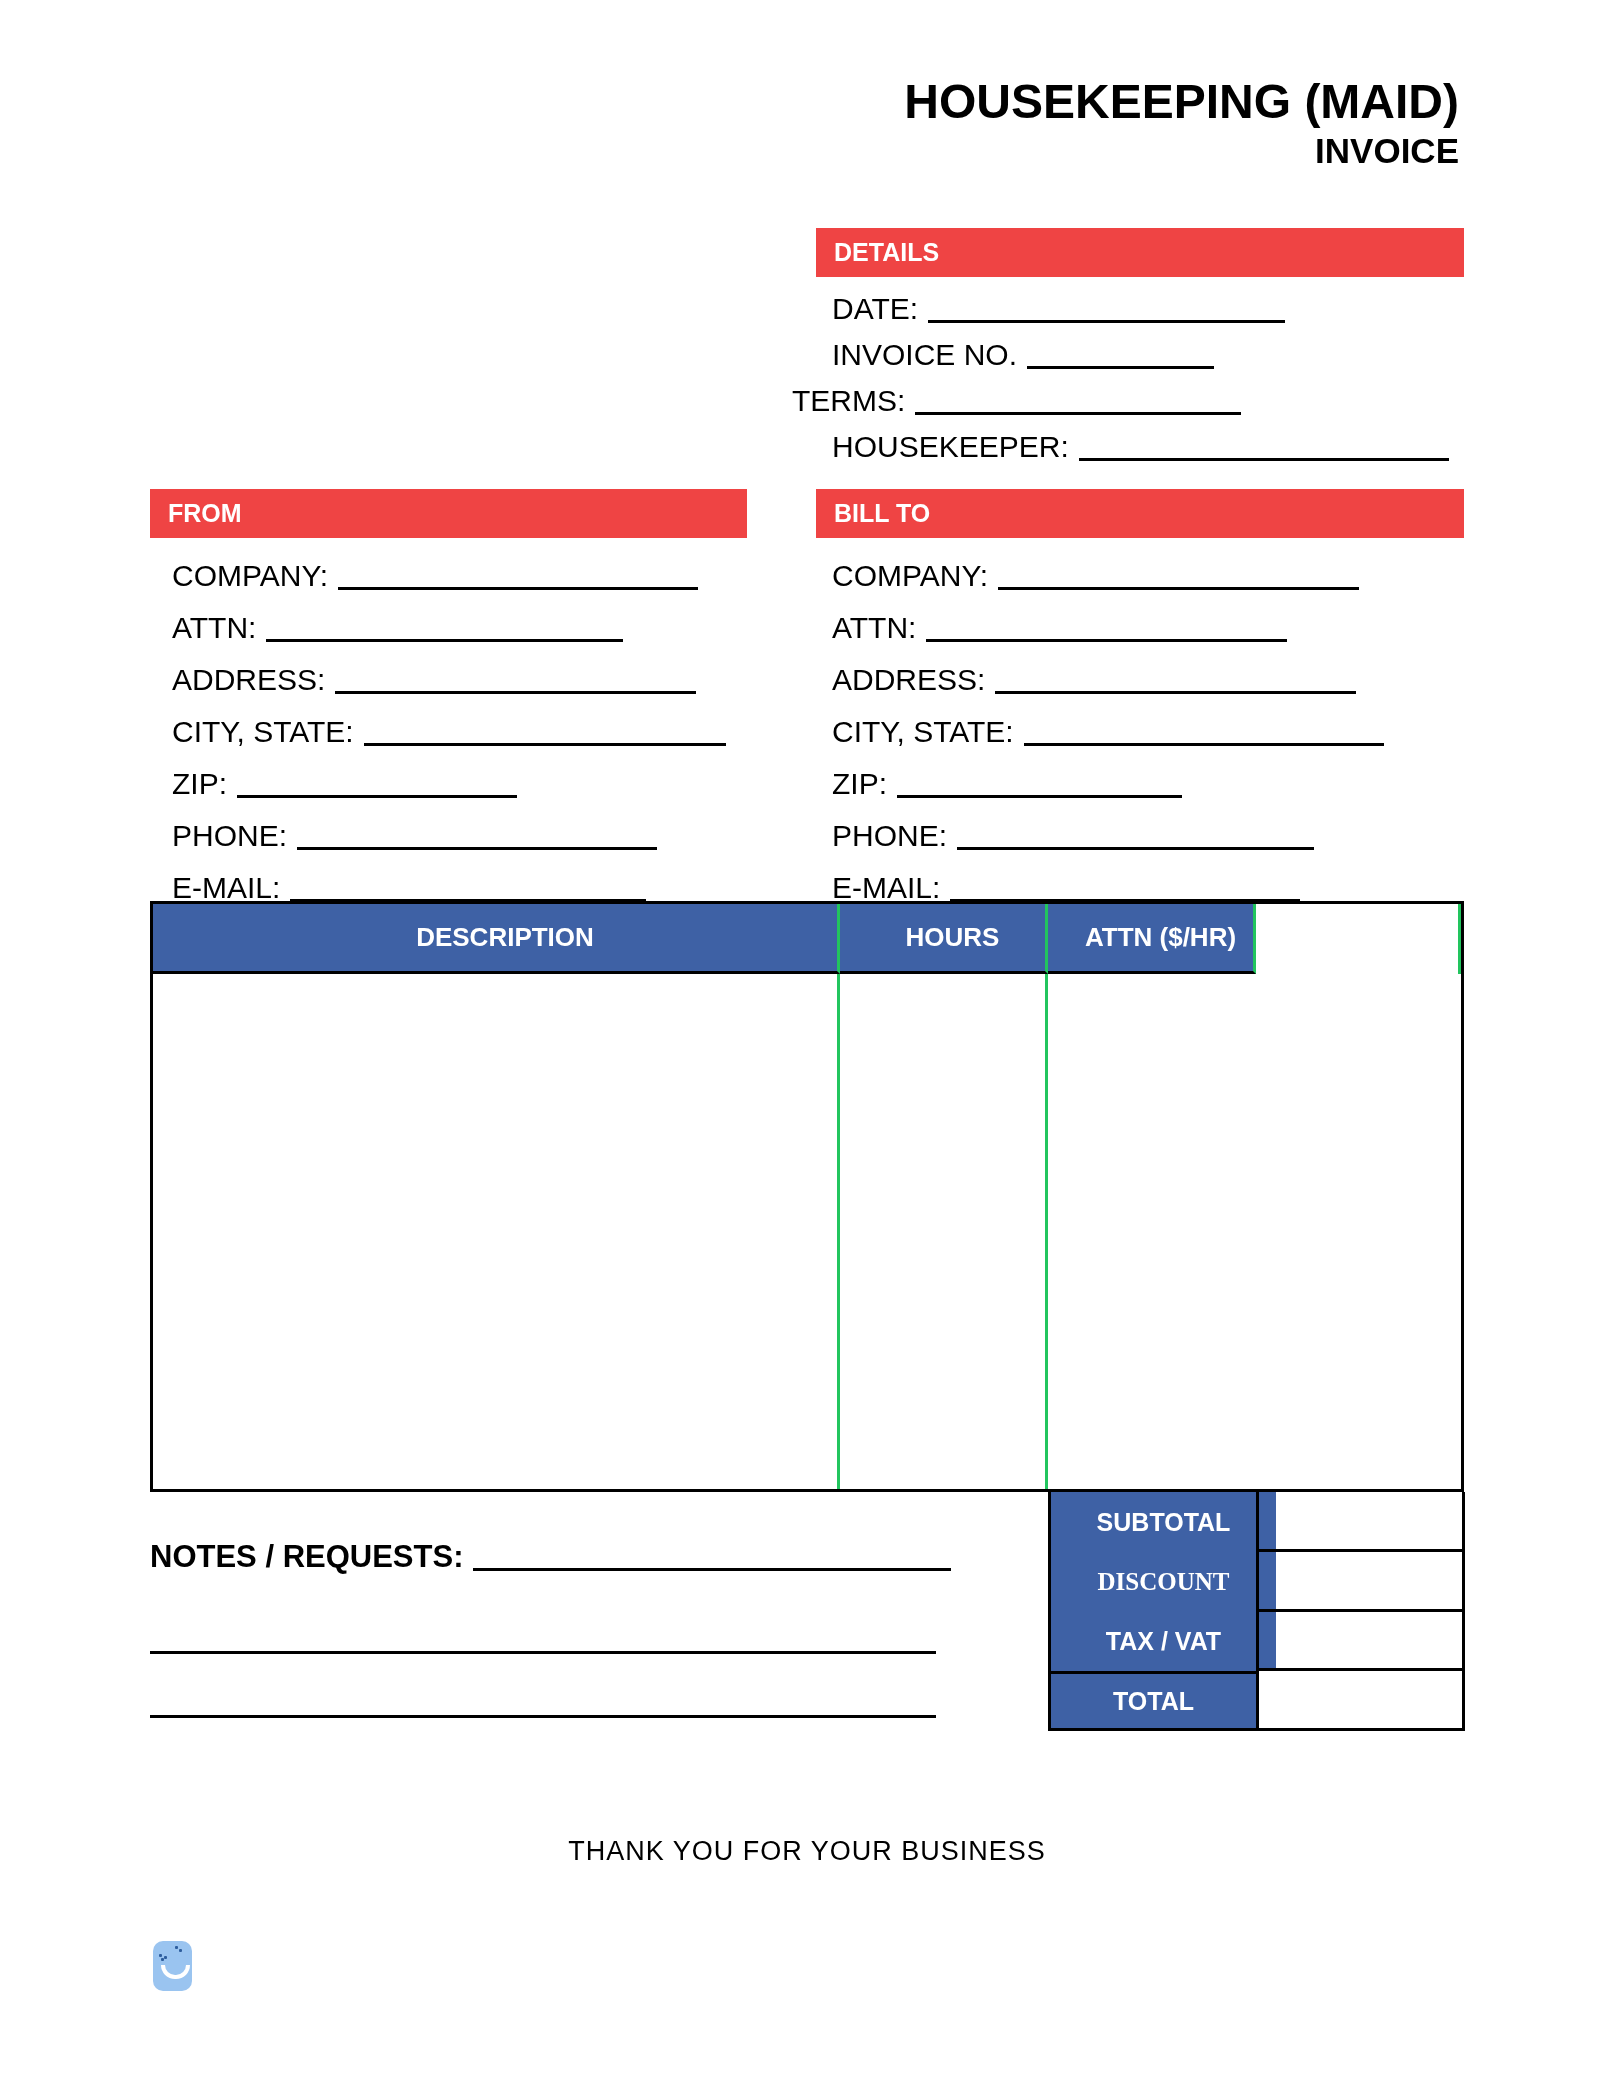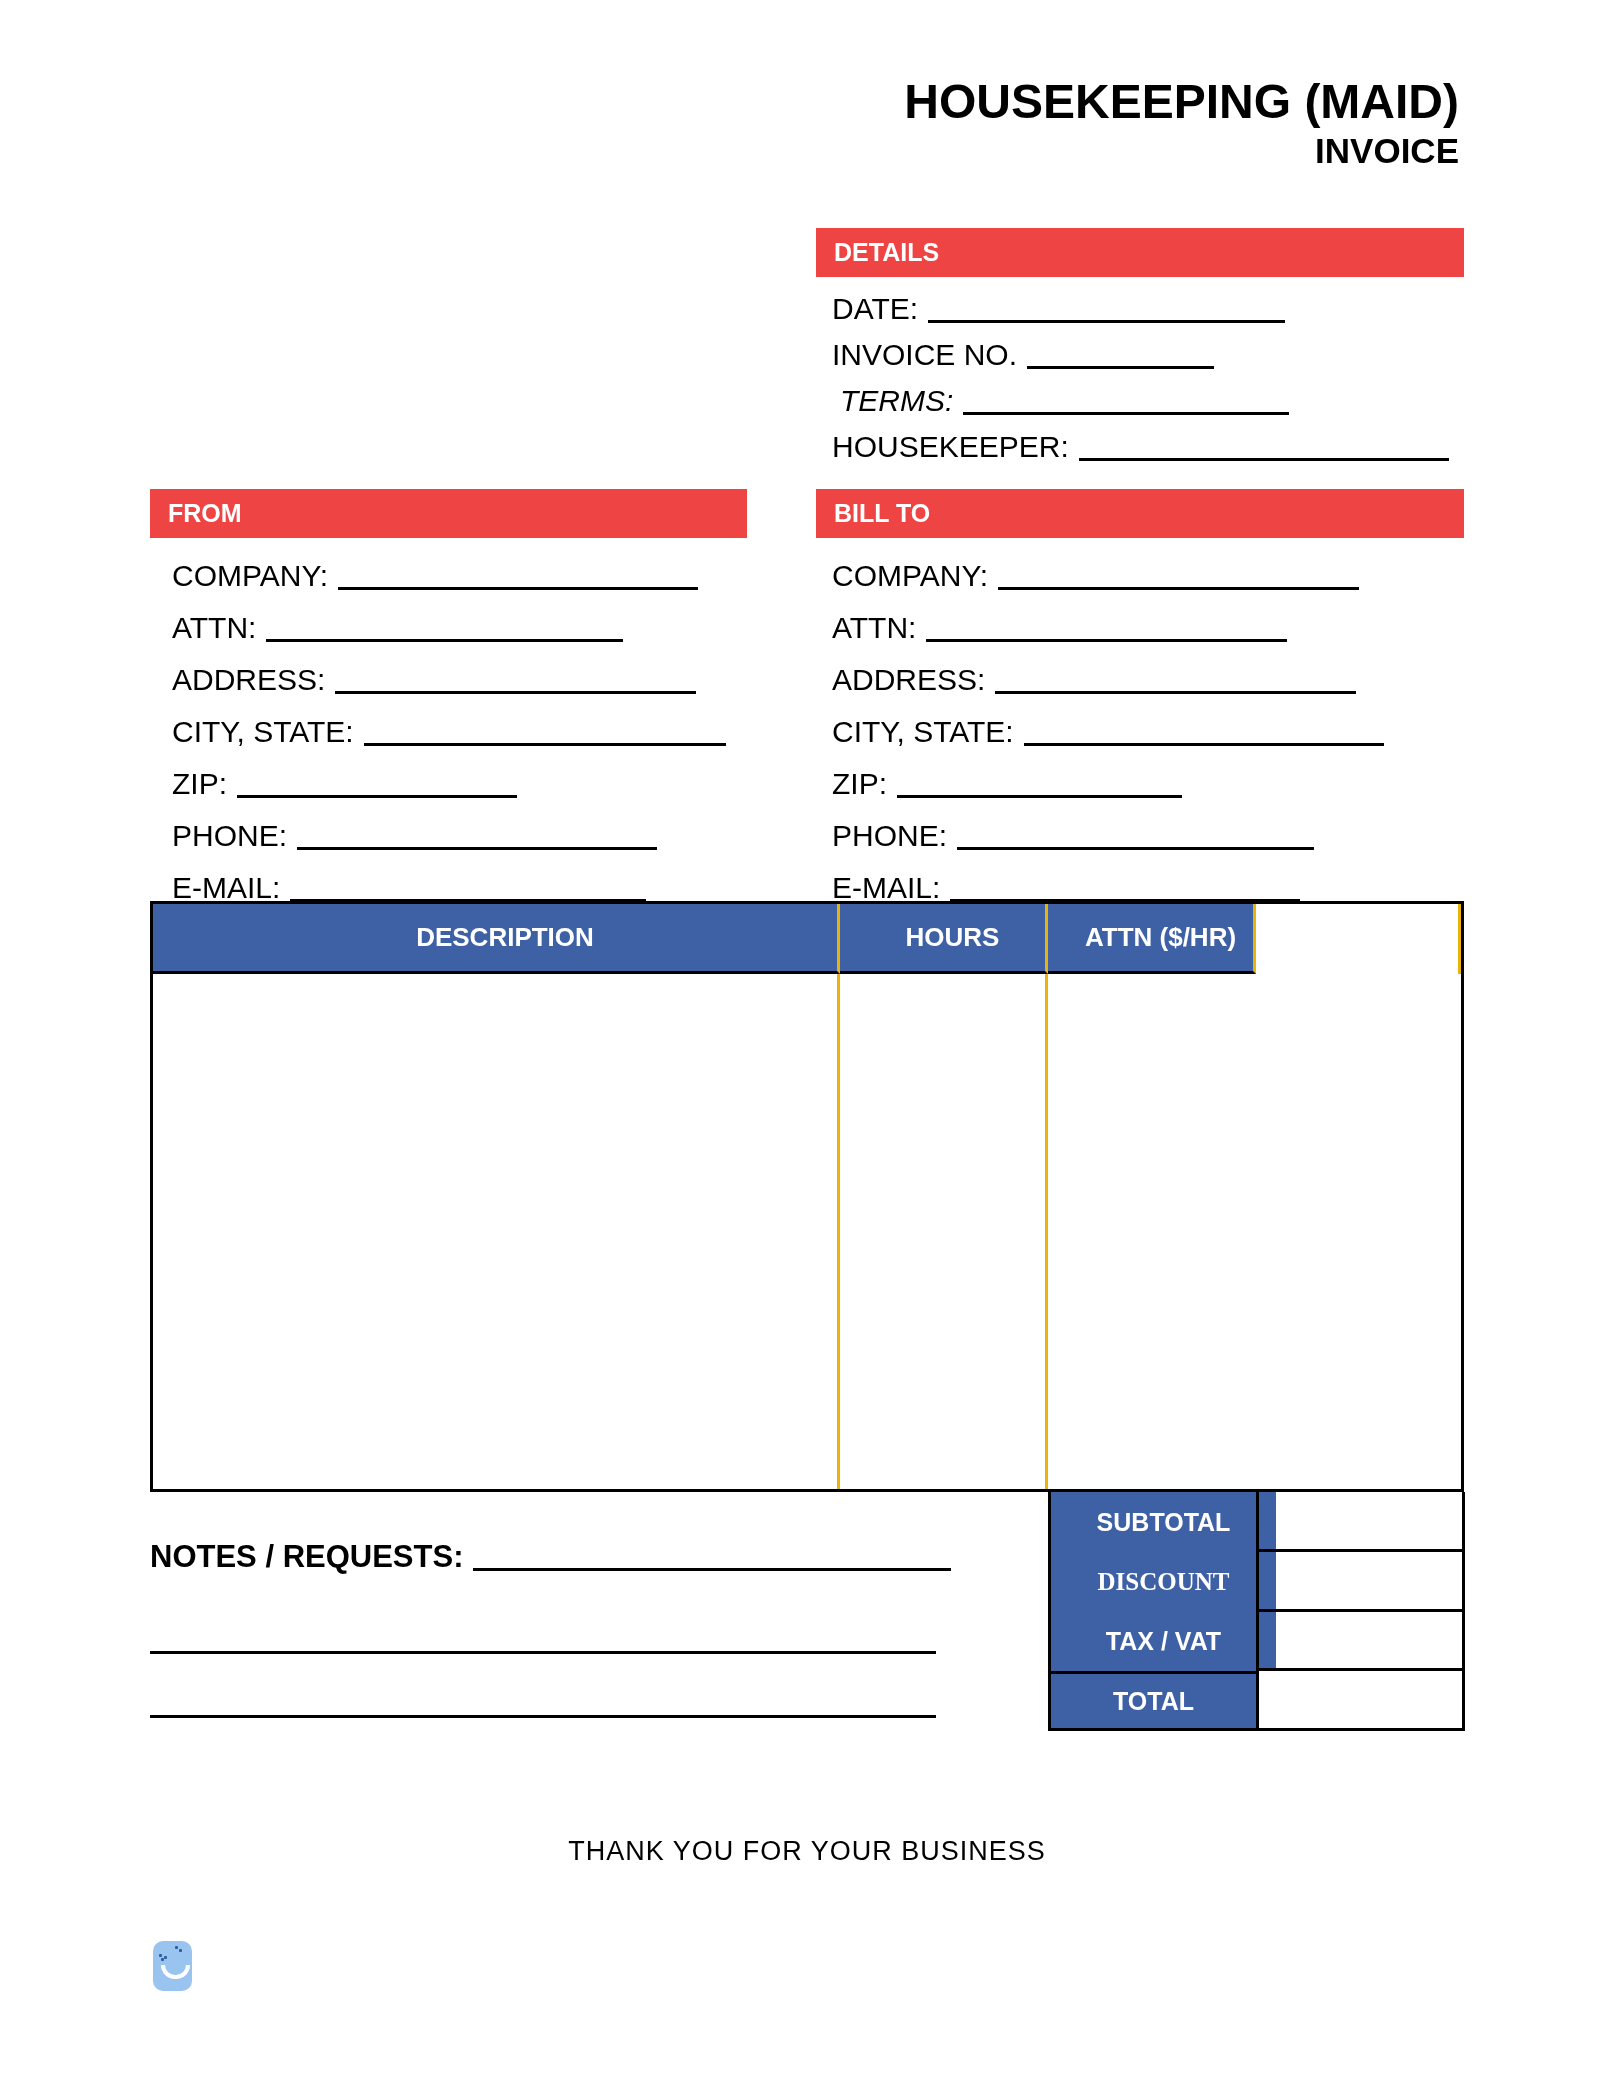--- a/index.html
+++ b/index.html
@@ -38,21 +38,21 @@
     left:150px;top:901px;width:1314px;height:591px;
     border:3px solid #000;box-sizing:border-box;
     display:grid;grid-template-columns:687px 208px 208px 1fr;
     grid-template-rows:70px 1fr;
   }
   .th{
     background:#3E61A5;color:#fff;font-weight:bold;font-size:26px;
     display:flex;align-items:center;justify-content:center;
     border-bottom:3px solid #000;box-sizing:border-box;
   }
-  .th.bdr,.td.bdr{border-right:3px solid #eab308;padding-left:20px;}
+  .th.bdr,.td.bdr{border-right:3px solid #22c55e;padding-left:20px;}
   .td{box-sizing:border-box;}
 
   
   #summary-labels{
     left:1048px;top:1492px;width:228px;height:179px;
     background:#3E61A5;border-left:3px solid #000;box-sizing:border-box;
   }
   .sum-label{
     color:#fff;font-weight:bold;font-size:25px;text-align:center;
   }
@@ -112,21 +112,21 @@
   <div class="abs secbar" style="left:816px;top:228px;width:648px;">DETAILS</div>
 
   <div class="frow" style="left:832px;top:283px;height:46px;">
     <span class="flabel">DATE:</span>
     <span class="uline" style="width:357px;"></span>
   </div>
   <div class="frow" style="left:832px;top:329px;height:46px;">
     <span class="flabel">INVOICE NO.</span>
     <span class="uline" style="width:187px;"></span>
   </div>
-  <div class="frow" style="left:840px;top:375px;height:46px;font-style:italic;">
+  <div class="frow" style="left:792px;top:375px;height:46px;">
     <span class="flabel">TERMS:</span>
     <span class="uline" style="width:326px;"></span>
   </div>
   <div class="frow" style="left:832px;top:421px;height:46px;">
     <span class="flabel">HOUSEKEEPER:</span>
     <span class="uline" style="width:370px;"></span>
   </div>
 
   <div class="abs secbar" style="left:150px;top:489px;width:597px;">FROM</div>
 

